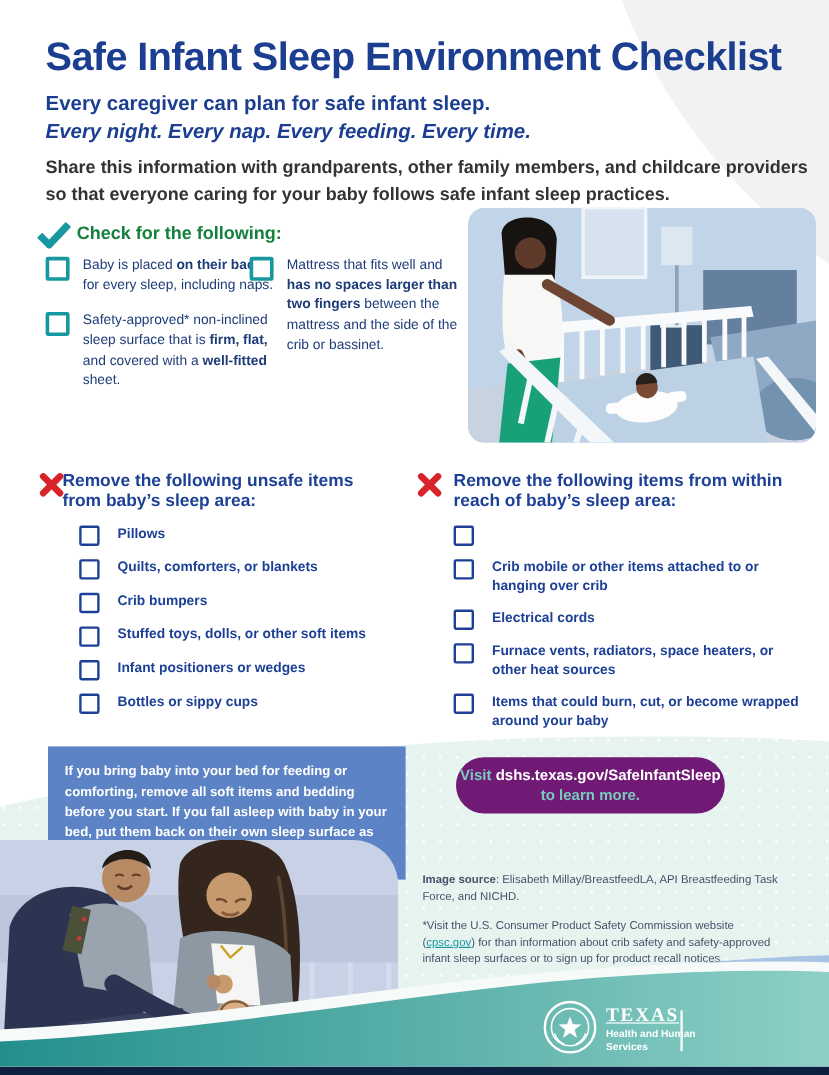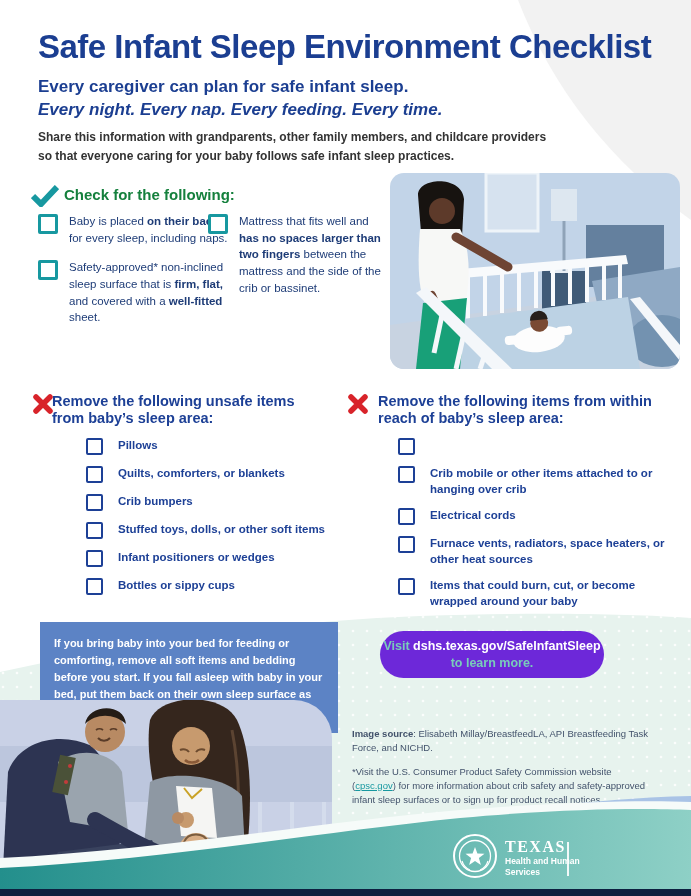--- a/index.html
+++ b/index.html
@@ -5,63 +5,63 @@
   html,body{margin:0;padding:0;background:#ffffff;}
   .page{position:relative;width:691px;height:896px;background:#ffffff;overflow:hidden;
         font-family:"Liberation Sans",sans-serif;}
   .abs{position:absolute;}
   .b{font-weight:700;}
 
   
   .title{left:38px;top:28px;font-size:33px;font-weight:700;color:#1b3e91;letter-spacing:-0.5px;}
   .sub1{left:38px;top:77px;font-size:17px;font-weight:700;color:#1b3e91;}
   .sub2{left:38px;top:100px;font-size:17px;font-weight:700;font-style:italic;color:#1b3e91;}
-  .share{left:38px;top:128px;font-size:12px;font-weight:700;color:#333333;line-height:1.55;white-space:pre-line;}
+  .share{left:38px;top:128px;font-size:15px;font-weight:700;color:#333333;line-height:1.55;white-space:pre-line;}
 
   
   .sec-head-teal{left:64px;top:186px;font-size:15px;font-weight:700;color:#15803d;}
   .check-col{display:flex;flex-direction:column;}
   .chk-row{display:flex;align-items:flex-start;}
   .chk-box{flex:0 0 auto;background:#ffffff;border-radius:2px;}
   .check-col .chk-row{margin-bottom:13px;}
   .check-col .chk-box{width:14px;height:14px;border:3px solid #1798a0;margin-right:11px;margin-top:1px;}
   .check-col .chk-label{font-size:11.5px;line-height:1.45;color:#1e3c77;}
   .col1{left:38px;top:213px;width:196px;}
   .col1 .chk-label{width:162px;}
   .col2{left:208px;top:213px;width:176px;}
   .col2 .chk-label{width:146px;}
 
   
   .sec-head-navy{font-size:14.5px;font-weight:700;color:#1d4096;line-height:1.2;}
   .remove-list{display:flex;flex-direction:column;}
-  .remove-list .chk-row{margin-bottom:11px;margin-left:20px;}
+  .remove-list .chk-row{margin-bottom:11px;}
   .remove-list .chk-box{width:13px;height:13px;border:2px solid #1d4096;margin-right:15px;margin-top:0px;}
   .remove-list .chk-label{font-size:11.5px;line-height:1.35;color:#1d4096;font-weight:700;}
 
   
   .photo1{left:390px;top:173px;width:290px;height:196px;border-radius:14px;overflow:hidden;}
   .photo2{left:0px;top:700px;width:332px;height:188px;border-radius:0 38px 0 0;overflow:hidden;}
 
   
   .cosleep{left:40px;top:622px;width:270px;background:#5c83c5;color:#ffffff;
            font-size:11px;font-weight:700;line-height:1.55;padding:13px 14px;}
-  .pill{left:380px;top:631px;width:224px;height:47px;border-radius:24px;background:#6d28d9;
+  .pill{left:380px;top:631px;width:224px;height:47px;border-radius:24px;background:#701a75;
         display:flex;flex-direction:column;align-items:center;justify-content:center;
         font-size:12.5px;line-height:1.35;cursor:pointer;}
   .pill .teal-t{color:#79ccba;font-weight:700;}
   .pill .url-t{color:#ffffff;font-weight:700;}
   .credits{left:352px;top:727px;width:302px;font-size:9.5px;color:#42526b;line-height:1.5;}
   .credits p{margin:0 0 9px 0;}
   .credits a{color:#1798a0;text-decoration:underline;}
 
   
   .navybar{left:0;bottom:0;width:691px;height:7px;background:#0d2040;}
   .seal{left:452px;top:833px;}
   .agency{left:505px;top:838px;color:#ffffff;}
-  .agency .ag-name{font-family:"Liberation Serif",serif;font-size:16px;letter-spacing:1.5px;font-weight:700;}
+  .agency .ag-name{font-family:"Liberation Serif",serif;font-size:16px;letter-spacing:1.5px;font-weight:700;text-decoration:underline;}
   .agency .ag-sub{font-size:8.5px;font-weight:700;line-height:1.25;}
   .fdivider{left:567px;top:842px;width:1.5px;height:34px;background:#ffffff;opacity:.9;}
   .dept{left:578px;top:847px;color:#ffffff;font-size:10px;font-weight:700;line-height:1.3;margin-top:41px;}
 </style>
 </head>
 <body>
 
 <div class="page">
 
   <svg class="abs" style="left:0;top:0;" width="691" height="230">
@@ -221,21 +221,21 @@
   <div class="abs pill">
     <div>
       <span class="teal-t">Visit </span>
       <span class="url-t">dshs.texas.gov/SafeInfantSleep</span>
     </div>
     <div class="teal-t">to learn more.</div>
   </div>
 
   <div class="abs credits">
     <p><span class="b">Image source</span><span>: Elisabeth Millay/BreastfeedLA, API Breastfeeding Task Force, and NICHD.</span></p>
-    <p><span>*Visit the U.S. Consumer Product Safety Commission website (</span><a href="#">cpsc.gov</a><span>) for more information about crib safety and safety-approved infant sleep surfaces or to sign up for product recall notices.</span></p>
+    <p><span>*Visit the U.S. Consumer Product Safety Commission website (</span><a href="#">cpsc.gov</a><span>) for than information about crib safety and safety-approved infant sleep surfaces or to sign up for product recall notices.</span></p>
   </div>
 
   <div class="abs photo2">
     <svg width="332" height="188" viewBox="0 0 332 188">
       <rect width="332" height="188" fill="#c9d1e6"></rect>
       <rect y="46" width="332" height="56" fill="#bcc6dd"></rect>
       <g stroke="#d4dcec" stroke-width="4">
         <line x1="260" y1="102" x2="260" y2="188"></line>
           <line x1="292" y1="102" x2="292" y2="188"></line>
           <line x1="324" y1="102" x2="324" y2="188"></line>

